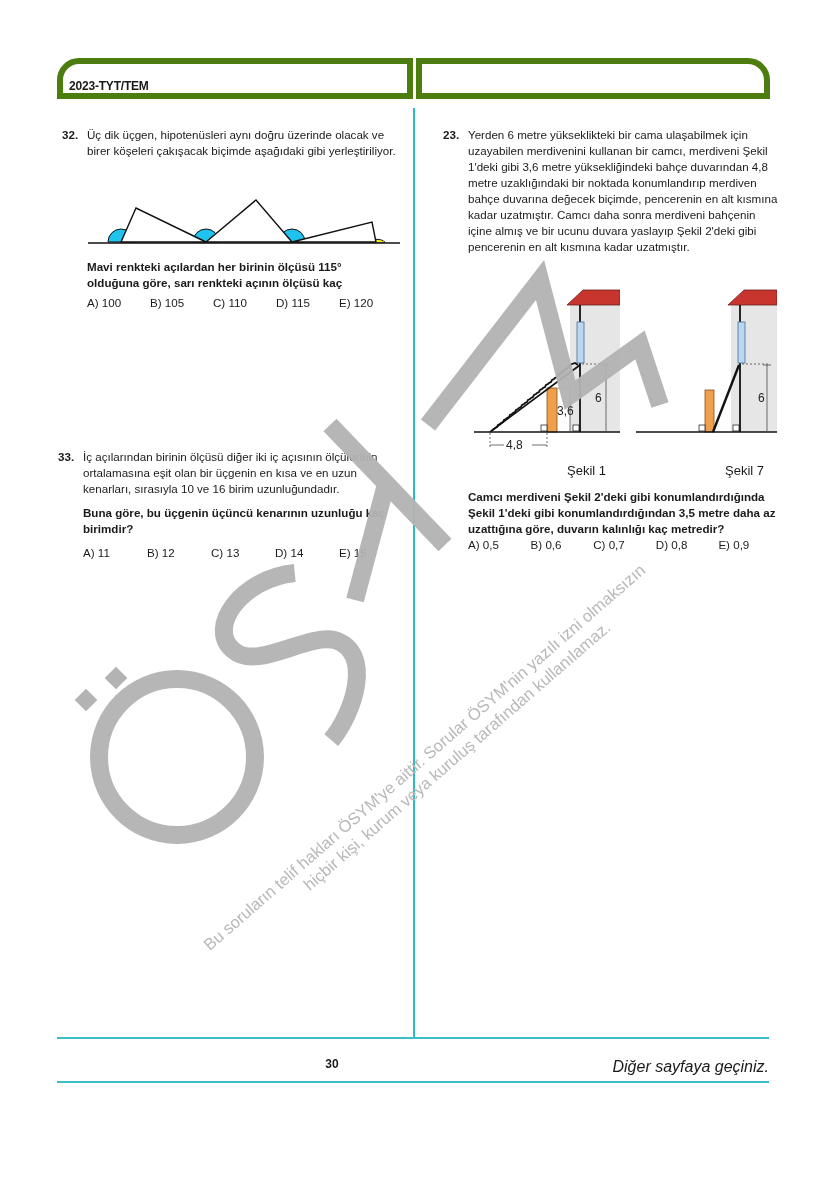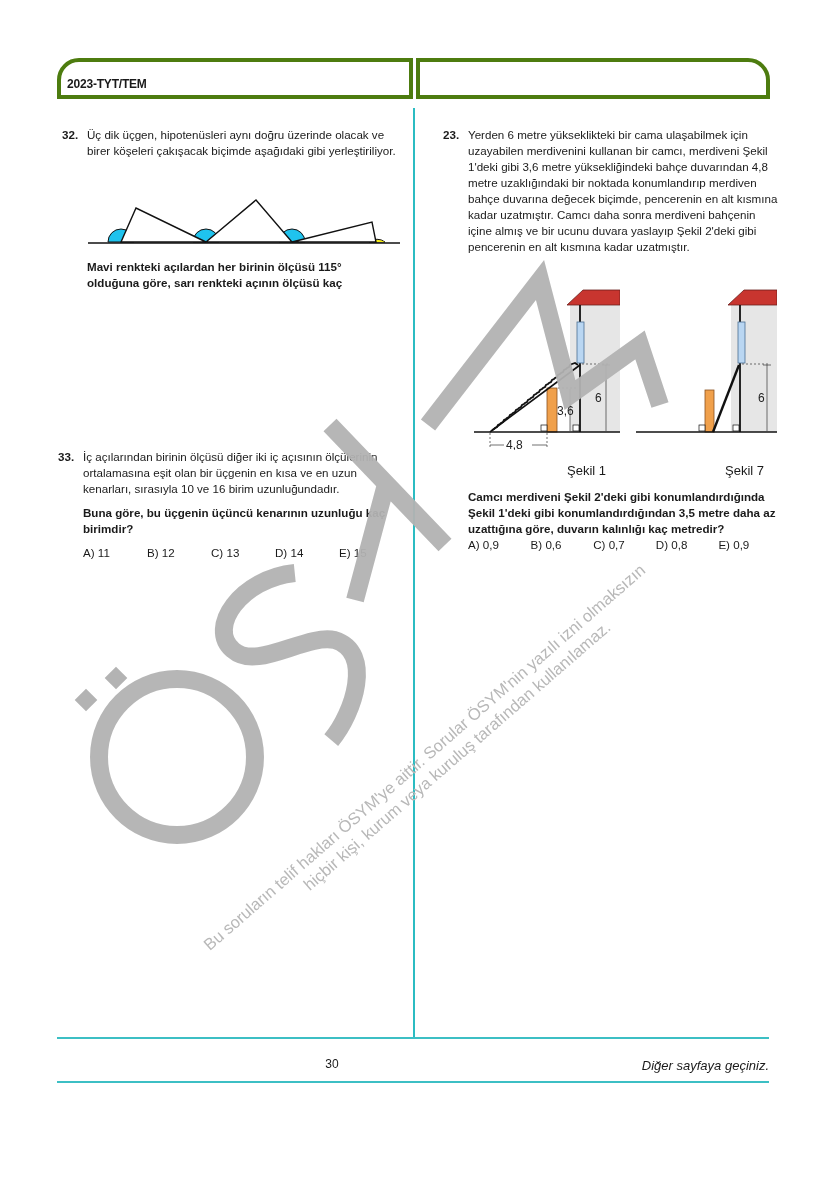--- a/index.html
+++ b/index.html
@@ -1,27 +1,27 @@
 <!DOCTYPE html>
 <html><head>
 <meta charset="utf-8">
 <style>
   * { box-sizing: border-box; margin: 0; padding: 0; }
   html, body { width: 828px; height: 1202px; background: #ffffff; overflow: hidden; }
   body { position: relative; font-family: "Liberation Sans", sans-serif; color: #1a1a1a; }
 
-  .hdr-box { position: absolute; top: 58px; height: 41px; border: 4px solid #4d7c0f; background: #fff; }
+  .hdr-box { position: absolute; top: 58px; height: 41px; border: 6px solid #4d7c0f; background: #fff; }
   .hdr-left { left: 57px; width: 356px; border-top-left-radius: 22px; }
   .hdr-right { left: 416px; width: 354px; border-top-right-radius: 22px; }
   .hdr-title { position: absolute; left: 6px; top: 15px; font-size: 12px; font-weight: bold; letter-spacing: -0.2px; }
 
   .col-divider { position: absolute; left: 413px; top: 108px; width: 2px; height: 930px; background: #2bbcc2; }
   .footer-line { position: absolute; left: 57px; width: 712px; height: 2px; background: #3cbfc4; }
-  .page-num { position: absolute; top: 1057px; left: 0; width: 664px; text-align: center; font-size: 12px; font-weight: normal; }
-  .next-page { position: absolute; top: 1058px; right: 59px; font-size: 13px; font-style: italic; }
+  .page-num { position: absolute; top: 1057px; left: 0; width: 664px; text-align: center; font-size: 12px; font-weight: bold; }
+  .next-page { position: absolute; top: 1058px; right: 59px; font-size: 16px; font-style: italic; }
 
   .q { position: absolute; font-size: 11.6px; line-height: 16px; }
   .q-num { position: absolute; left: 0; top: 0; font-weight: bold; }
   .q-body { margin-left: 25px; }
   .q-bold { font-weight: bold; }
   .opts { display: flex; margin-left: 25px; margin-top: 4px; }
   .opt { width: 66px; white-space: nowrap; }
 
   .watermark { position: absolute; pointer-events: none; }
   .wm-text { position: absolute; font-size: 16.5px; color: #b8b8b8; white-space: nowrap; transform-origin: left top; }
@@ -52,20 +52,27 @@
   <path d="M288,47 A11,11 0 0 1 299,47 Z" fill="#f5ec16" stroke="none"></path>
 
   <polygon points="35,47 50,13 120,47" fill="#fff" stroke="#111" stroke-width="1.4"></polygon>
   <polygon points="120,47 170,5 206,47" fill="#fff" stroke="#111" stroke-width="1.4"></polygon>
   <polygon points="206,47 286,27 290,47" fill="#fff" stroke="#111" stroke-width="1.4"></polygon>
   <line x1="2" y1="48" x2="314" y2="48" stroke="#111" stroke-width="1.6"></line>
 </svg>
 <div class="q" style="left:62px; top:259px; width:340px;">
   <div class="q-body q-bold">Mavi renkteki açılardan her birinin ölçüsü  115°</div>
   <div class="q-body q-bold">olduğuna göre, sarı renkteki açının ölçüsü kaç</div>
+  <div class="opts">
+    <span class="opt">A)  100</span>
+    <span class="opt">B)  105</span>
+    <span class="opt">C) 110</span>
+    <span class="opt">D) 115</span>
+    <span class="opt">E)  120</span>
+  </div>
 </div>
 
 <div class="q" style="left:58px; top:449px; width:345px;">
   <span class="q-num">33.</span>
   <div class="q-body" style="width:300px;">İç açılarından birinin ölçüsü diğer iki iç açısının ölçülerinin ortalamasına eşit olan bir üçgenin en kısa ve en uzun kenarları, sırasıyla 10 ve 16 birim uzunluğundadır.</div>
   <div class="q-body q-bold" style="margin-top:8px;">Buna göre, bu üçgenin üçüncü kenarının uzunluğu kaç birimdir?</div>
   <div class="opts" style="margin-top:8px;">
     <span class="opt">A)  11</span>
     <span class="opt">B)  12</span>
     <span class="opt">C) 13</span>
@@ -120,21 +127,21 @@
   <text x="126" y="117" font-size="12" fill="#222">6</text>
   <rect x="67" y="140" width="6" height="6" fill="#fff" stroke="#111" stroke-width="0.7"></rect>
   <rect x="101" y="140" width="6" height="6" fill="#fff" stroke="#111" stroke-width="0.7"></rect>
   <line x1="4" y1="147" x2="145" y2="147" stroke="#111" stroke-width="1.6"></line>
 </svg>
 <div class="fig-label" style="left:689px; top:463px;">Şekil 7</div>
 
 <div class="q" style="left:443px; top:489px; width:338px;">
   <div class="q-body q-bold">Camcı merdiveni Şekil 2'deki gibi konumlandırdığında Şekil 1'deki gibi konumlandırdığından 3,5 metre daha az uzattığına göre, duvarın kalınlığı kaç metredir?</div>
   <div class="opts" style="margin-top:0;">
-    <span class="opt">A)  0,9</span>
+    <span class="opt">A)  0,5</span>
     <span class="opt">B)  0,6</span>
     <span class="opt">C) 0,7</span>
     <span class="opt">D) 0,8</span>
     <span class="opt">E)  0,9</span>
   </div>
 </div>
 
 <svg class="watermark" style="left:0; top:0;" width="828" height="1202" viewBox="0 0 828 1202">
   <g fill="none" stroke="#b3b3b3" stroke-width="18" opacity="0.95">
 

